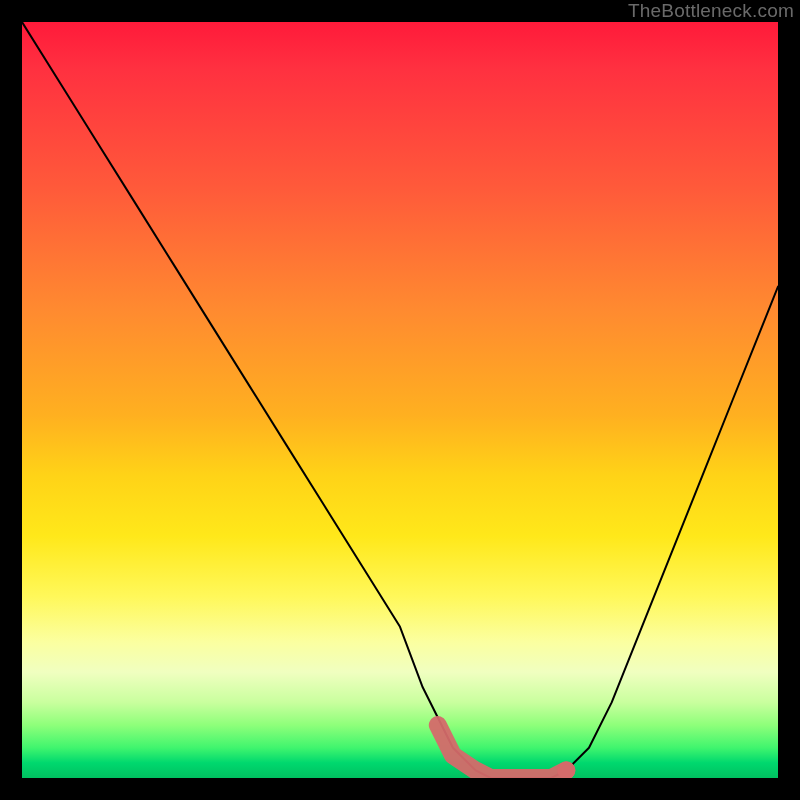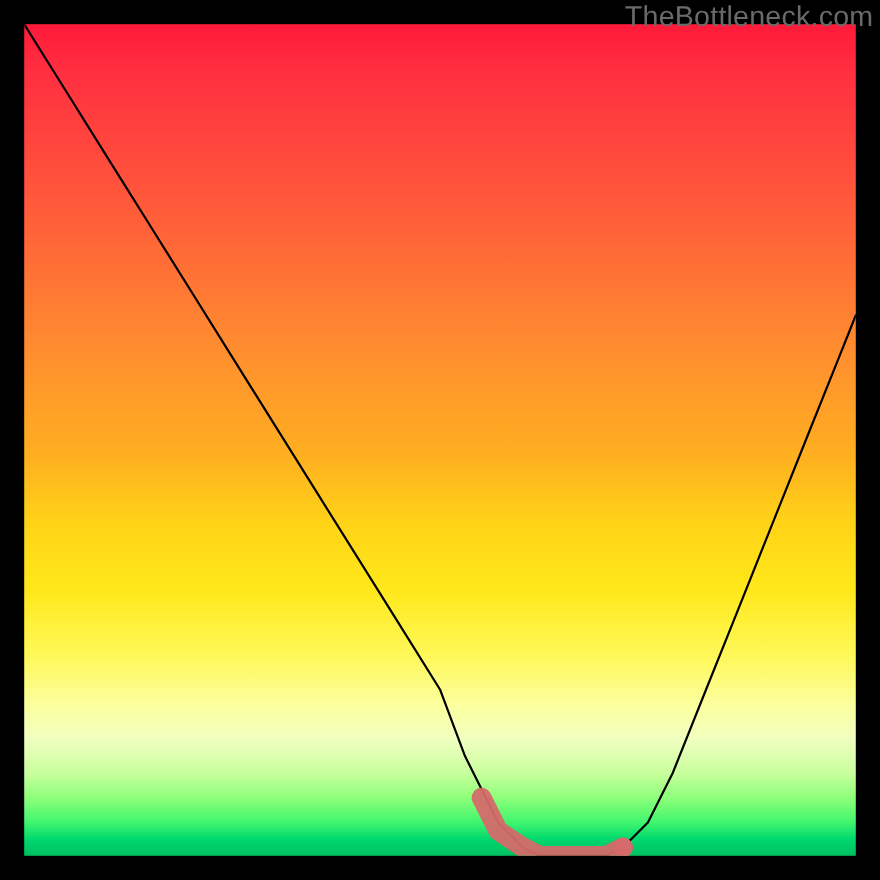--- a/index.html
+++ b/index.html
@@ -48,21 +48,21 @@
     left: 0;
     top: 0;
     width: 756px;
     height: 756px;
   }
   .watermark {
     position: absolute;
     top: 0;
     right: 6px;
     color: #6a6a6a;
-    font-size: 26px;
+    font-size: 19px;
     font-weight: 400;
     letter-spacing: 0.2px;
     user-select: none;
     pointer-events: none;
   }
 </style>
 </head>
 <body>
 
 <div class="frame">

